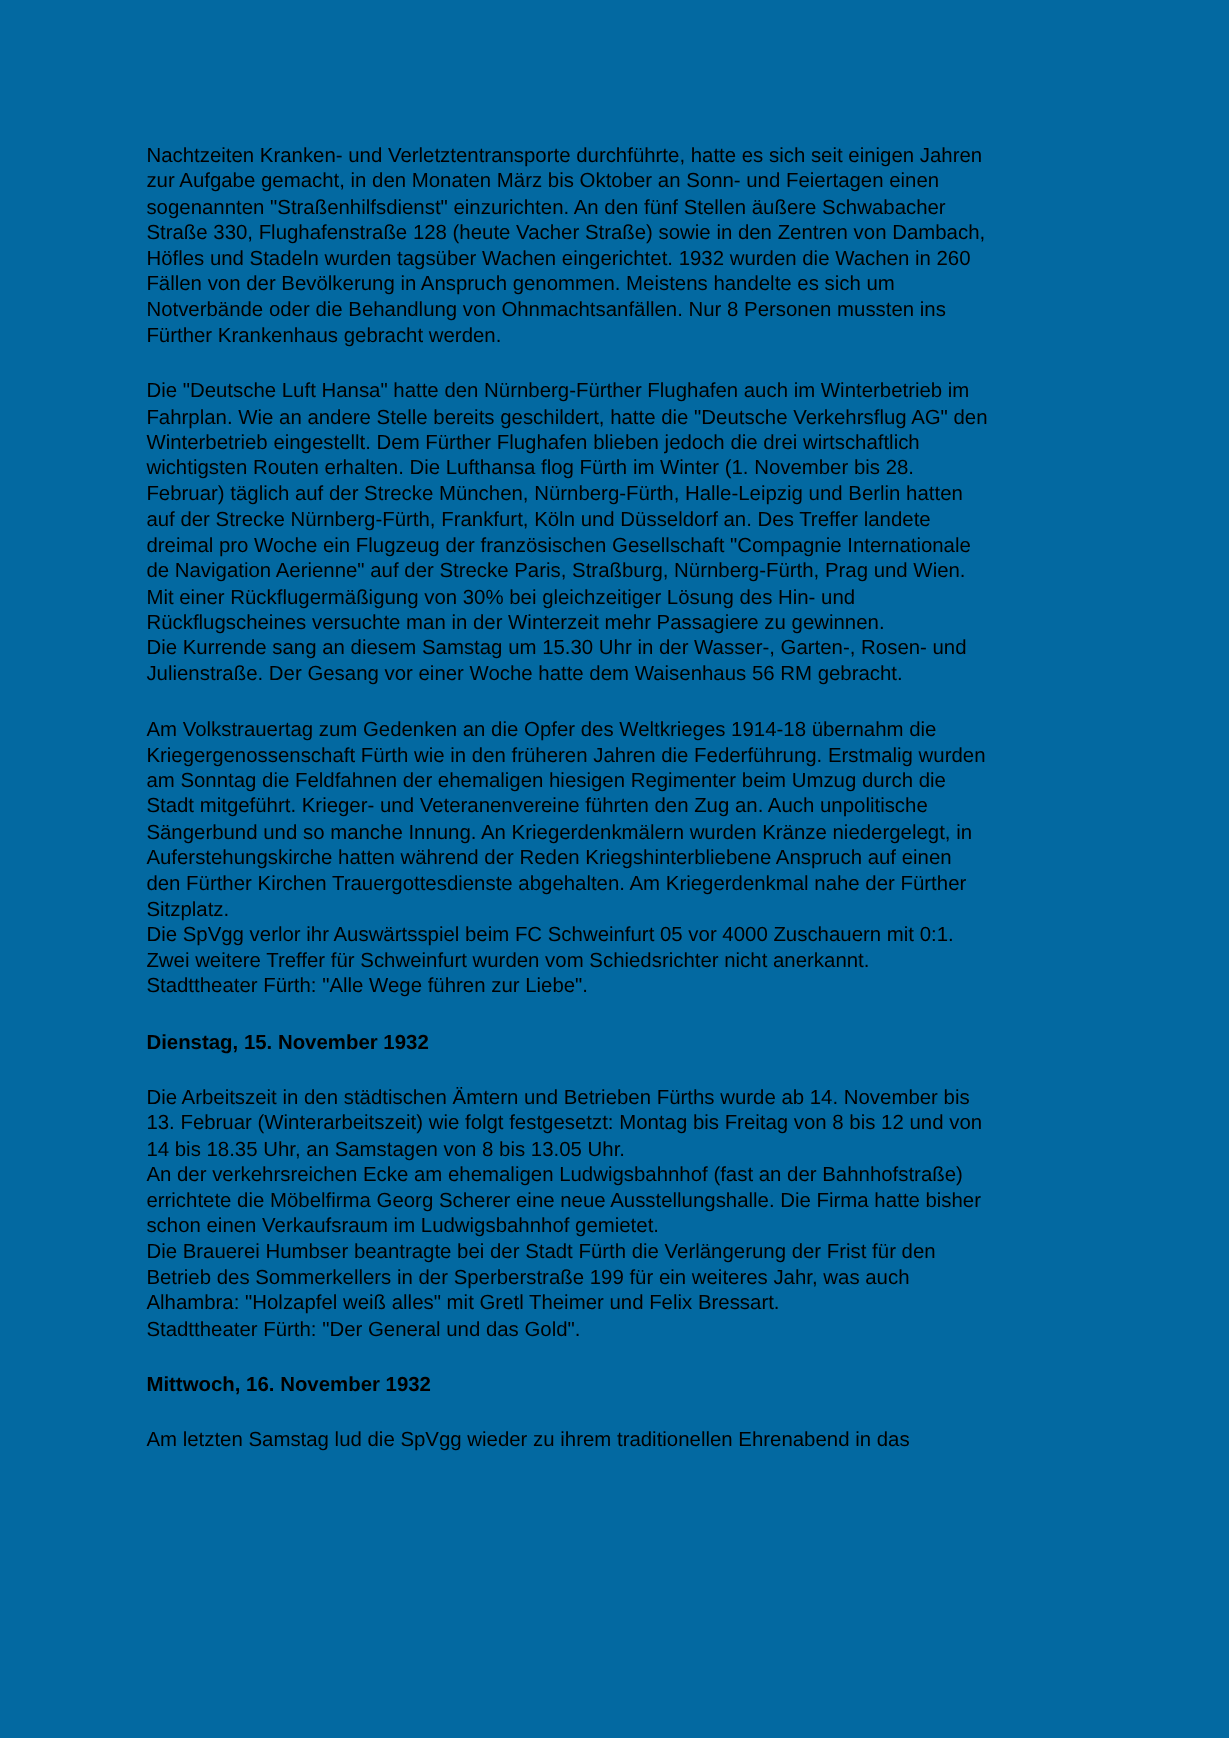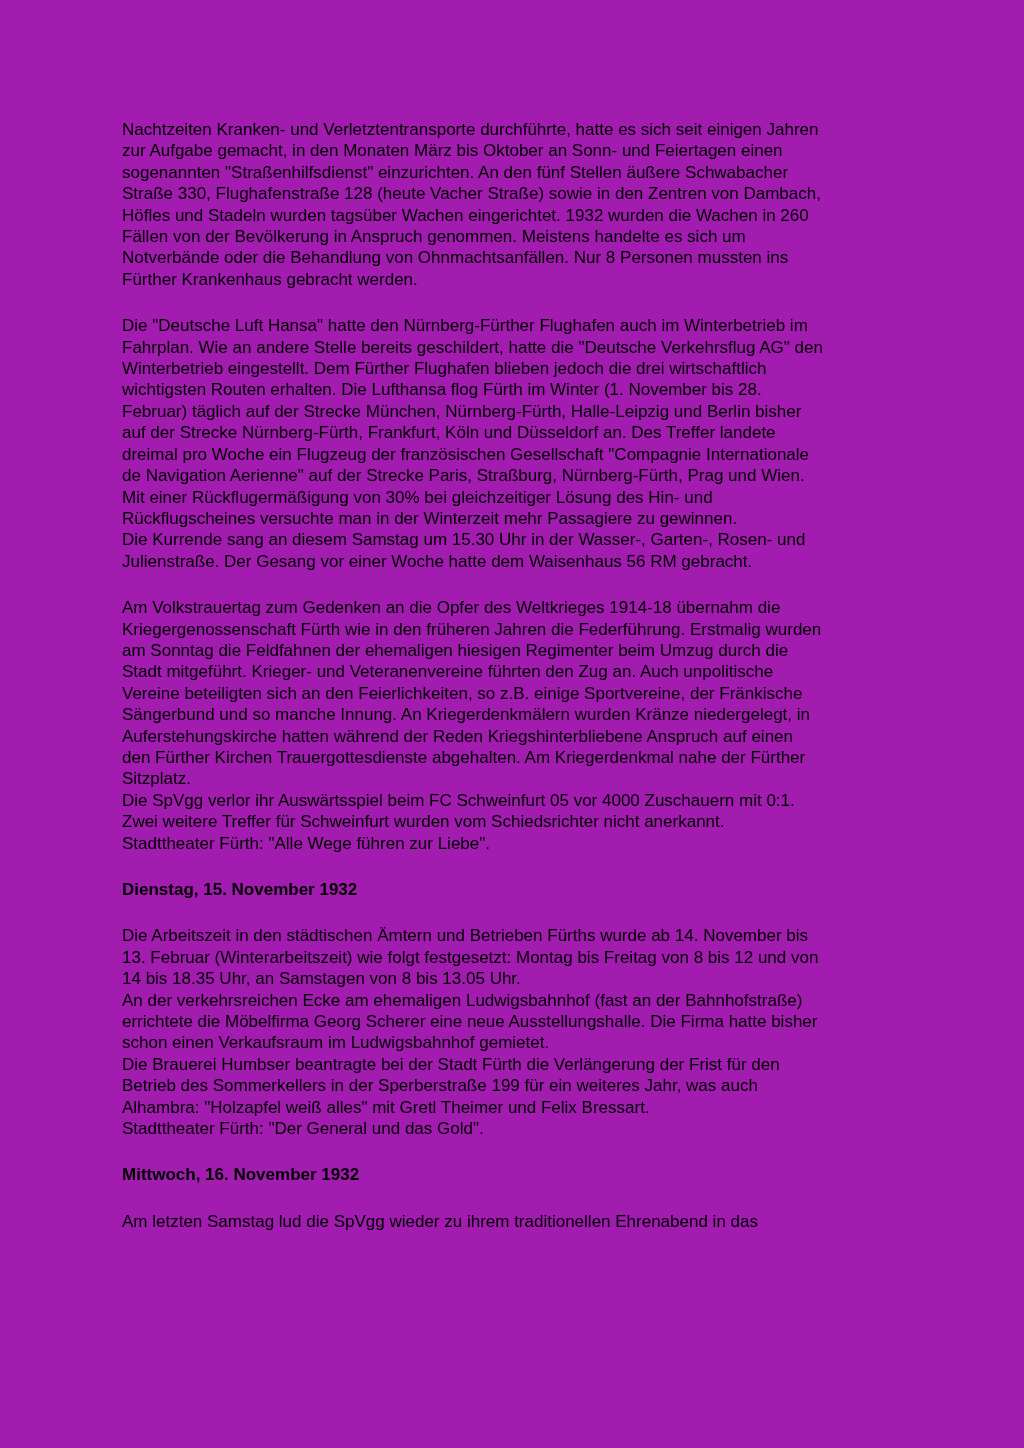--- a/index.html
+++ b/index.html
@@ -12,21 +12,21 @@
     height: 1448px;
     position: relative;
     overflow: hidden;
     font-family: "Liberation Sans", "DejaVu Sans", sans-serif;
     color: #000000;
     -webkit-font-smoothing: antialiased;
   }
   .page {
     position: absolute;
     inset: 0;
-    background: #a21caf;
+    background: #0369a1;
   }
   .doc {
     position: absolute;
     left: 122px;
     top: 119px;
     width: 840px;
   }
   .block {
     margin: 0 0 25px 0;
   }
@@ -56,35 +56,34 @@
         <div class="line">Höfles und Stadeln wurden tagsüber Wachen eingerichtet. 1932 wurden die Wachen in 260</div>
         <div class="line">Fällen von der Bevölkerung in Anspruch genommen. Meistens handelte es sich um</div>
         <div class="line">Notverbände oder die Behandlung von Ohnmachtsanfällen. Nur 8 Personen mussten ins</div>
         <div class="line">Fürther Krankenhaus gebracht werden.</div>
       </div>
       <div class="block paragraph">
         <div class="line">Die "Deutsche Luft Hansa" hatte den Nürnberg-Fürther Flughafen auch im Winterbetrieb im</div>
         <div class="line">Fahrplan. Wie an andere Stelle bereits geschildert, hatte die "Deutsche Verkehrsflug AG" den</div>
         <div class="line">Winterbetrieb eingestellt. Dem Fürther Flughafen blieben jedoch die drei wirtschaftlich</div>
         <div class="line">wichtigsten Routen erhalten. Die Lufthansa flog Fürth im Winter (1. November bis 28.</div>
-        <div class="line">Februar) täglich auf der Strecke München, Nürnberg-Fürth, Halle-Leipzig und Berlin bisher</div>
+        <div class="line">Februar) täglich auf der Strecke München, Nürnberg-Fürth, Halle-Leipzig und Berlin hatten</div>
         <div class="line">auf der Strecke Nürnberg-Fürth, Frankfurt, Köln und Düsseldorf an. Des Treffer landete</div>
         <div class="line">dreimal pro Woche ein Flugzeug der französischen Gesellschaft "Compagnie Internationale</div>
         <div class="line">de Navigation Aerienne" auf der Strecke Paris, Straßburg, Nürnberg-Fürth, Prag und Wien.</div>
         <div class="line">Mit einer Rückflugermäßigung von 30% bei gleichzeitiger Lösung des Hin- und</div>
         <div class="line">Rückflugscheines versuchte man in der Winterzeit mehr Passagiere zu gewinnen.</div>
         <div class="line">Die Kurrende sang an diesem Samstag um 15.30 Uhr in der Wasser-, Garten-, Rosen- und</div>
         <div class="line">Julienstraße. Der Gesang vor einer Woche hatte dem Waisenhaus 56 RM gebracht.</div>
       </div>
       <div class="block paragraph">
         <div class="line">Am Volkstrauertag zum Gedenken an die Opfer des Weltkrieges 1914-18 übernahm die</div>
         <div class="line">Kriegergenossenschaft Fürth wie in den früheren Jahren die Federführung. Erstmalig wurden</div>
         <div class="line">am Sonntag die Feldfahnen der ehemaligen hiesigen Regimenter beim Umzug durch die</div>
         <div class="line">Stadt mitgeführt. Krieger- und Veteranenvereine führten den Zug an. Auch unpolitische</div>
-        <div class="line">Vereine beteiligten sich an den Feierlichkeiten, so z.B. einige Sportvereine, der Fränkische</div>
         <div class="line">Sängerbund und so manche Innung. An Kriegerdenkmälern wurden Kränze niedergelegt, in</div>
         <div class="line">Auferstehungskirche hatten während der Reden Kriegshinterbliebene Anspruch auf einen</div>
         <div class="line">den Fürther Kirchen Trauergottesdienste abgehalten. Am Kriegerdenkmal nahe der Fürther</div>
         <div class="line">Sitzplatz.</div>
         <div class="line">Die SpVgg verlor ihr Auswärtsspiel beim FC Schweinfurt 05 vor 4000 Zuschauern mit 0:1.</div>
         <div class="line">Zwei weitere Treffer für Schweinfurt wurden vom Schiedsrichter nicht anerkannt.</div>
         <div class="line">Stadttheater Fürth: "Alle Wege führen zur Liebe".</div>
       </div>
       <div class="block heading">
         <div class="line">Dienstag, 15. November 1932</div>

